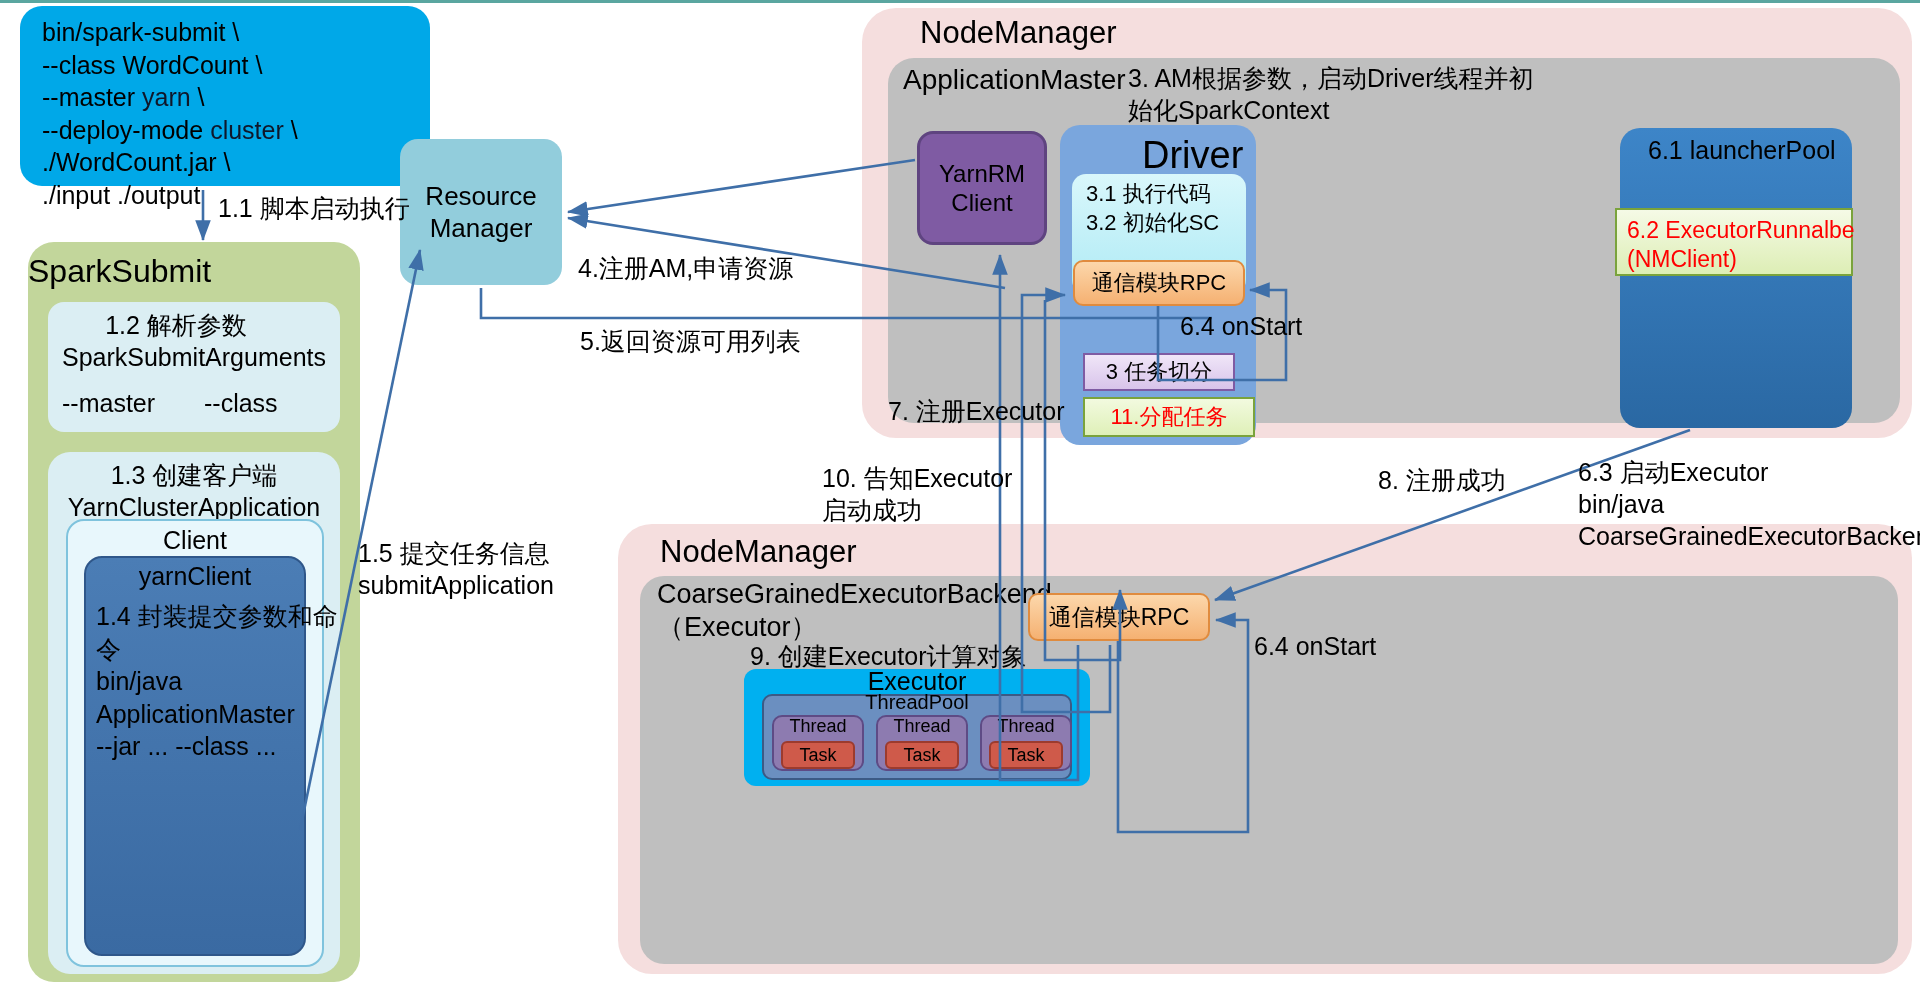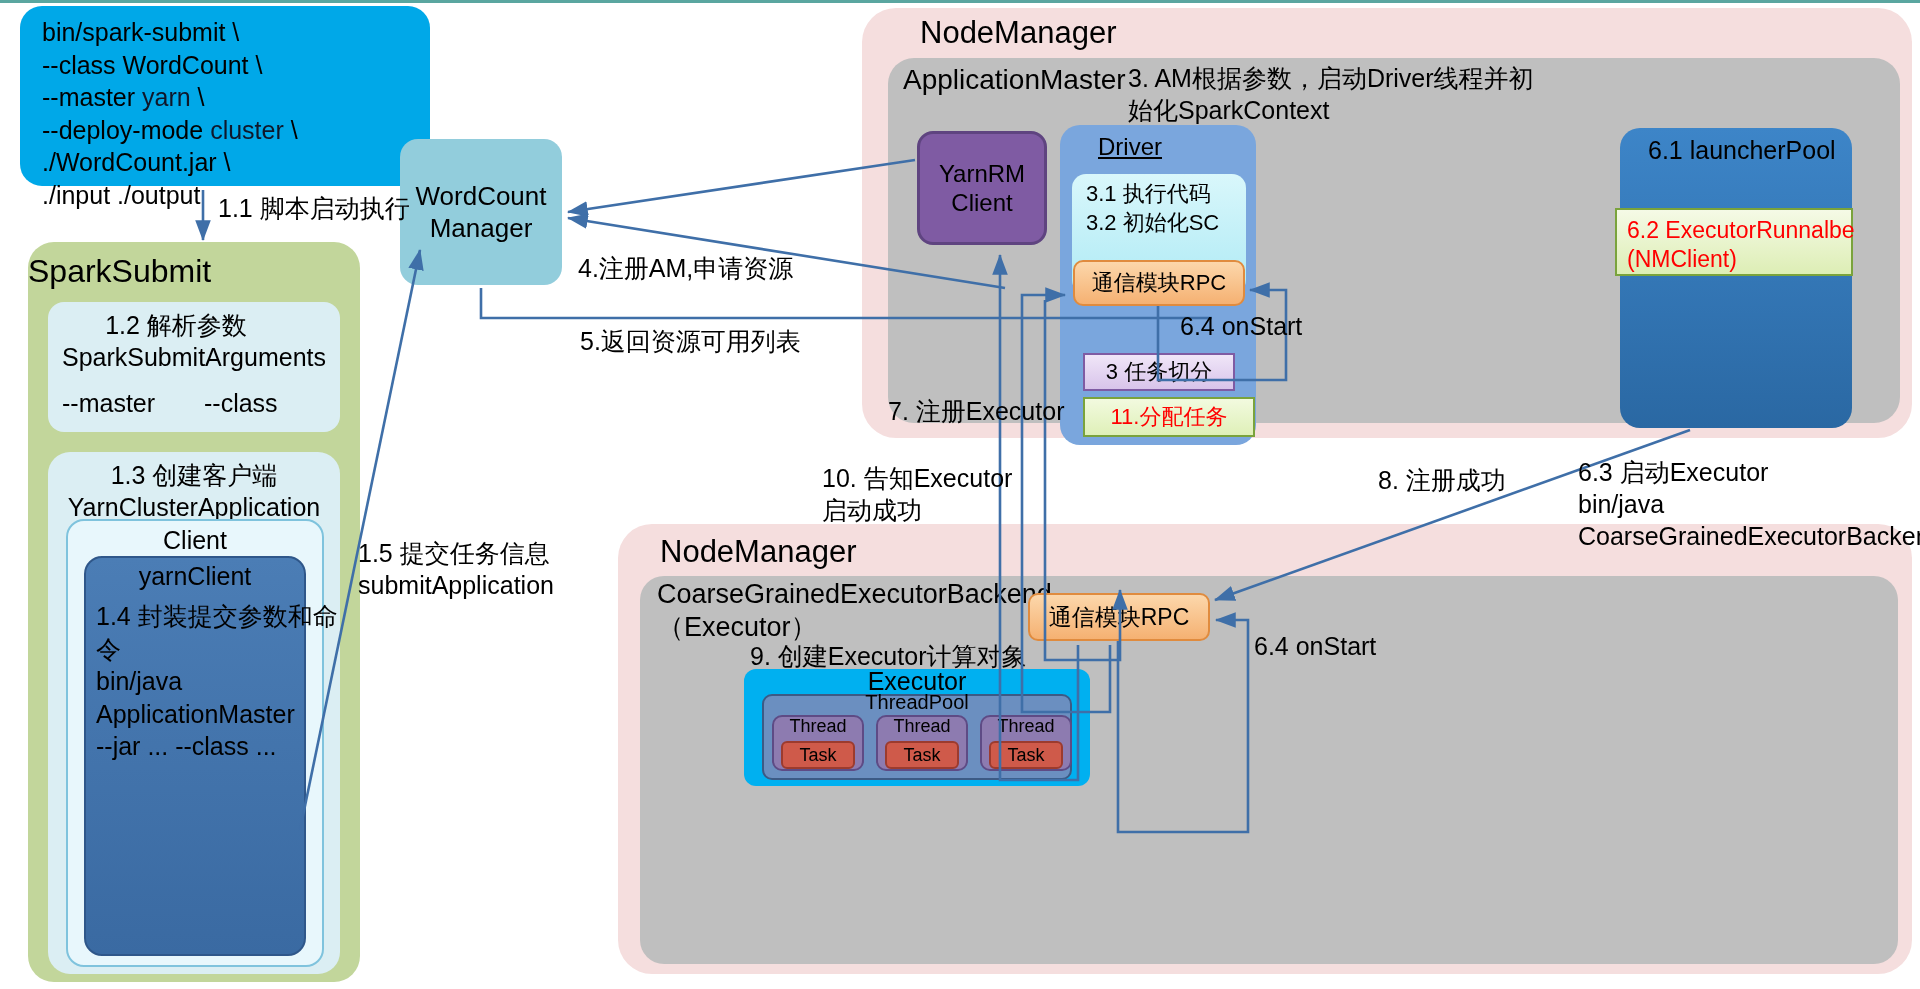--- a/index.html
+++ b/index.html
@@ -36,21 +36,21 @@
   #amBox{left:888px;top:58px;width:1012px;height:365px;background:#bfbfbf;border-radius:26px;}
   #amTitle{left:903px;top:63px;font-size:28px;}
   #amNote{left:1128px;top:62px;font-size:25px;line-height:1.28;}
 
   
   #yarnRM{left:917px;top:131px;width:130px;height:114px;background:#7f5ba3;border:3px solid #5f4480;border-radius:16px;
           color:#000;font-size:24px;line-height:1.22;}
 
   
   #driver{left:1060px;top:125px;width:196px;height:320px;background:#7aa6dd;border-radius:20px;}
-  #driverTitle{left:1098px;top:132px;font-size:24px;text-decoration:underline;}
+  #driverTitle{left:1142px;top:132px;font-size:38px;}
   #drvInner{left:1072px;top:174px;width:174px;height:120px;background:#bff0f8;border-radius:14px;
             background-image:linear-gradient(#d9f7fb,#aeeaf5);}
   #drvSteps{left:1086px;top:180px;font-size:22px;line-height:1.30;}
   #rpcTop{left:1073px;top:260px;width:172px;height:46px;background:#f8c089;border:2px solid #e08b3e;border-radius:10px;
           background-image:linear-gradient(#fcd7ab,#f5b172);font-size:22px;}
   #box10{left:1083px;top:353px;width:152px;height:38px;background:#e3d4f0;border:2px solid #7f5ba3;font-size:22px;
          background-image:linear-gradient(#f0e6f8,#d8c4ea);}
   #box11{left:1083px;top:397px;width:172px;height:40px;background:#e9f5cc;border:2px solid #7aa33c;font-size:22px;
          background-image:linear-gradient(#f2fadf,#dff0b8);color:#ff0000;}
 
@@ -120,21 +120,21 @@
   <div class="abs" id="boxYarnClient"></div>
   <div class="lbl" style="left:84px;top:561px;width:222px;text-align:center;font-size:25px;">yarnClient</div>
   <div class="lbl" style="left: 96px; top: 600px; width: 206px; font-size: 25px; line-height: 1.3; white-space: pre;">1.4 封装提交参数和命
 令
 bin/java
 ApplicationMaster
 --jar ... --class ...</div>
 
   <div class="abs ctr" id="rmBox">
     <div>
-      <div>WordCount</div>
+      <div>Resource</div>
       <div>Manager</div>
     </div>
   </div>
 
   <div class="abs" id="nmTop"></div>
   <div class="lbl" id="nmTopTitle">NodeManager</div>
 
   <div class="abs" id="amBox"></div>
   <div class="lbl" id="amTitle">ApplicationMaster</div>
   <div class="lbl" id="amNote" style="white-space: pre;">3. AM根据参数，启动Driver线程并初

